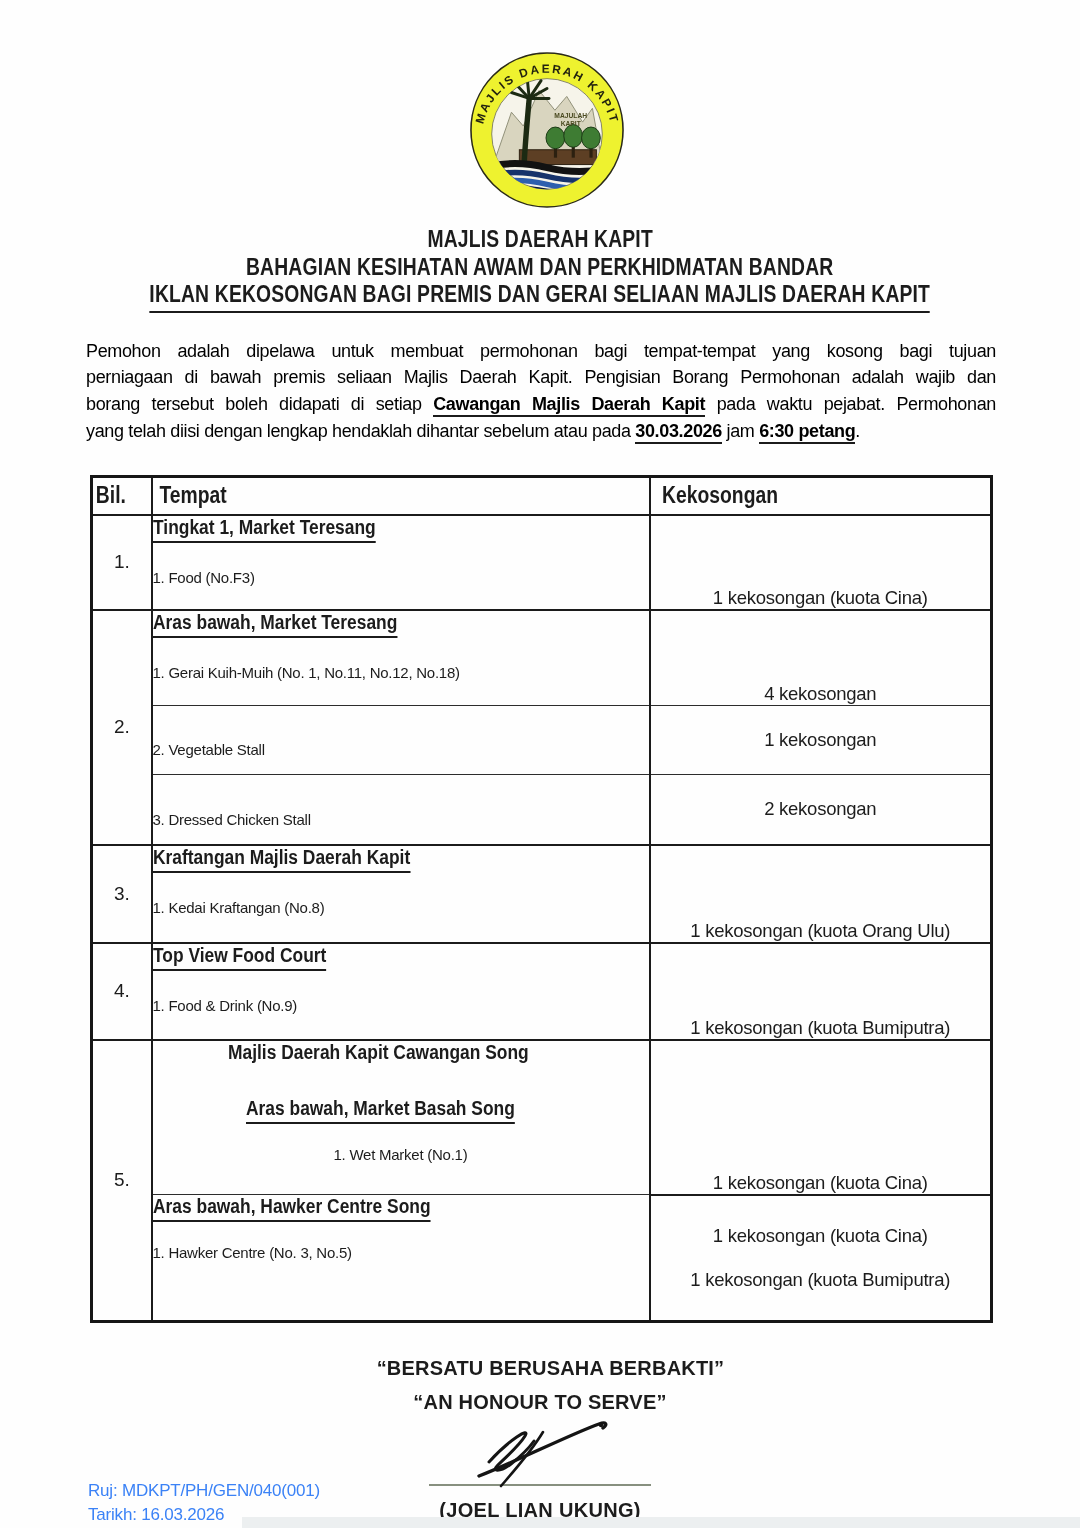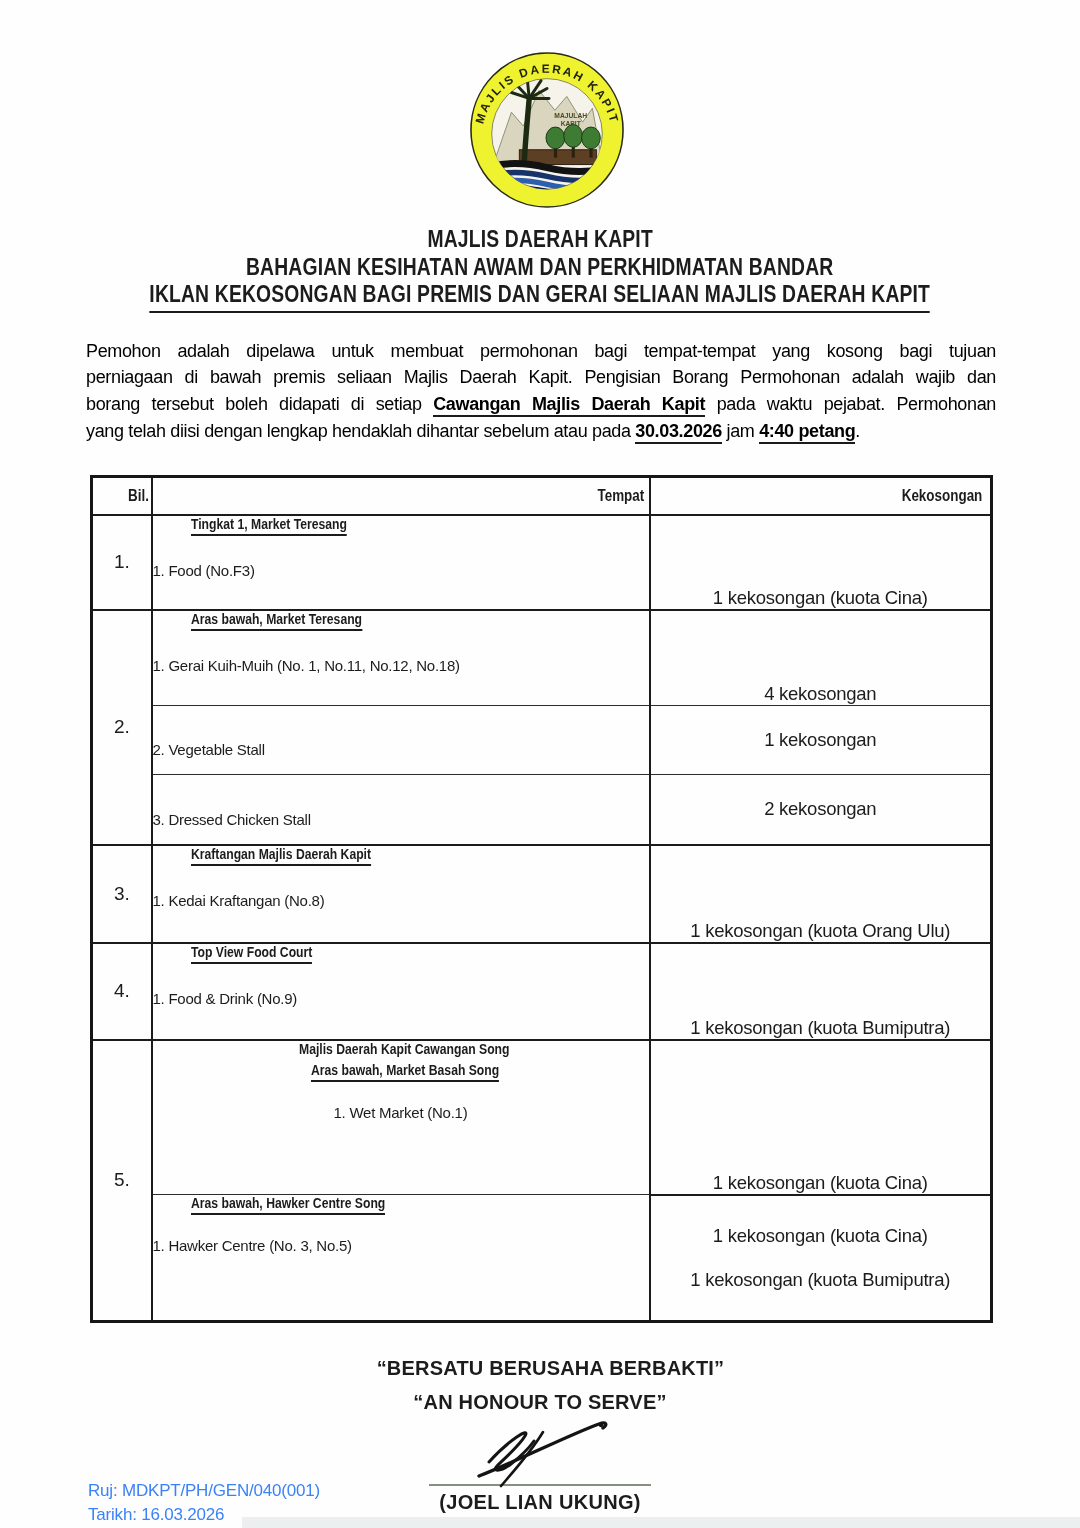--- a/index.html
+++ b/index.html
@@ -18,42 +18,42 @@
   .u-title{border-bottom:2.5px solid #1b1b1b;padding-bottom:2px;}
   
   .intro{margin:25px 84px 0 86px;width:910px;font-size:18px;letter-spacing:-0.35px;line-height:26.8px;color:#000000;}
   .jl{text-align:justify;text-align-last:justify;}
   .ll{text-align:left;}
   .bu{font-weight:bold;border-bottom:2.2px solid #1b1b1b;padding-bottom:1px;}
   
   table.vac{border-collapse:collapse;margin:30px 0 0 90px;table-layout:fixed;width:900px;}
   table.vac{border:3px solid #161616;}
   table.vac th,table.vac td{border:2px solid #1b1b1b;padding:0;}
-  table.vac th{height:36px;font-size:16px;font-weight:bold;text-align:right;vertical-align:middle;}
+  table.vac th{height:36px;font-size:23px;font-weight:bold;text-align:left;vertical-align:middle;}
   td.bil{text-align:center;vertical-align:middle;font-size:19px;letter-spacing:-0.2px;}
   td.tc{vertical-align:top;padding:15px 8px 9px 16px;}
-  .h{font-size:14px;font-weight:bold;padding-left:38px;}
+  .h{font-size:20px;font-weight:bold;}
   .hu{border-bottom:2.4px solid #1b1b1b;padding-bottom:2px;}
   .it{font-size:15px;letter-spacing:-0.25px;}
   .val{font-size:18.5px;letter-spacing:-0.25px;text-align:center;}
   td.vb{vertical-align:bottom;padding-bottom:13px;}
   td.vm{vertical-align:middle;}
   .bb1{border-bottom-width:1px !important;border-bottom-color:#2c2c2c !important;}
   .bt1{border-top-width:1px !important;border-top-color:#2c2c2c !important;}
   
   tr.hr1 td{height:93px;} tr.hr2a td{height:94px;} tr.hr2b td{height:48px;} tr.hr2c td{height:49px;}
   tr.hr3 td{height:96px;} tr.hr4 td{height:95px;} tr.hr5a td{height:153px;text-align:center;} tr.hr5b td{height:124px;}
-  .gap20{margin-top:22px;} .gap24{margin-top:26px;} .gap18{margin-top:5px;}
+  .gap20{margin-top:22px;} .gap24{margin-top:26px;} .gap18{margin-top:33px;}
   .twoval > div + div{margin-top:22px;}
   
   .slogan{text-align:center;font-size:20px;font-weight:bold;letter-spacing:0.2px;}
   .slogan1{margin-top:34px;padding-left:21px;} .slogan2{margin-top:11px;}
   .sigwrap{width:222px;margin:4px auto 0;position:relative;height:66px;border-bottom:2px solid #87907f;}
   .sigwrap svg{position:absolute;left:30px;top:-8px;}
-  .fname{margin-top:5px;text-align:center;font-size:20px;font-weight:bold;letter-spacing:0.3px;}
+  .fname{margin-top:13px;text-align:center;font-size:20px;font-weight:bold;letter-spacing:0.3px;}
   .fpos{margin-top:12px;text-align:center;font-size:20px;font-weight:bold;letter-spacing:0.2px;}
   .refblock{position:absolute;left:88px;top:1479px;font-size:17px;letter-spacing:-0.2px;line-height:23.5px;color:#3b82f6;}
   .scan-strip{position:absolute;left:242px;top:1517px;width:838px;height:11px;background:#eceff0;}
 </style>
 </head>
 <body>
 
 <div class="page">
 
   <div class="logo">
@@ -106,21 +106,21 @@
   <div class="titles">
     <div class="title-line"><span class="cnd">MAJLIS DAERAH KAPIT</span></div>
     <div class="title-line"><span class="cnd">BAHAGIAN KESIHATAN AWAM DAN PERKHIDMATAN BANDAR</span></div>
     <div class="title-line"><span class="cnd u-title">IKLAN KEKOSONGAN BAGI PREMIS DAN GERAI SELIAAN MAJLIS DAERAH KAPIT</span></div>
   </div>
 
   <div class="intro">
     <div class="jl">Pemohon adalah dipelawa untuk membuat permohonan bagi tempat-tempat yang kosong bagi tujuan</div>
     <div class="jl">perniagaan di bawah premis seliaan Majlis Daerah Kapit. Pengisian Borang Permohonan adalah wajib dan</div>
     <div class="jl"><span>borang tersebut boleh didapati di setiap </span><span class="bu">Cawangan Majlis Daerah Kapit</span><span> pada waktu pejabat. Permohonan</span></div>
-    <div class="ll"><span>yang telah diisi dengan lengkap hendaklah dihantar sebelum atau pada </span><span class="bu">30.03.2026</span><span> jam </span><span class="bu">4:40 petang</span><span>.</span></div>
+    <div class="ll"><span>yang telah diisi dengan lengkap hendaklah dihantar sebelum atau pada </span><span class="bu">30.03.2026</span><span> jam </span><span class="bu">6:30 petang</span><span>.</span></div>
   </div>
 
   <table class="vac">
     <colgroup>
         <col style="width:60px">
         <col style="width:498px">
         <col style="width:342px">
       </colgroup>
     <tbody>
         <tr>

